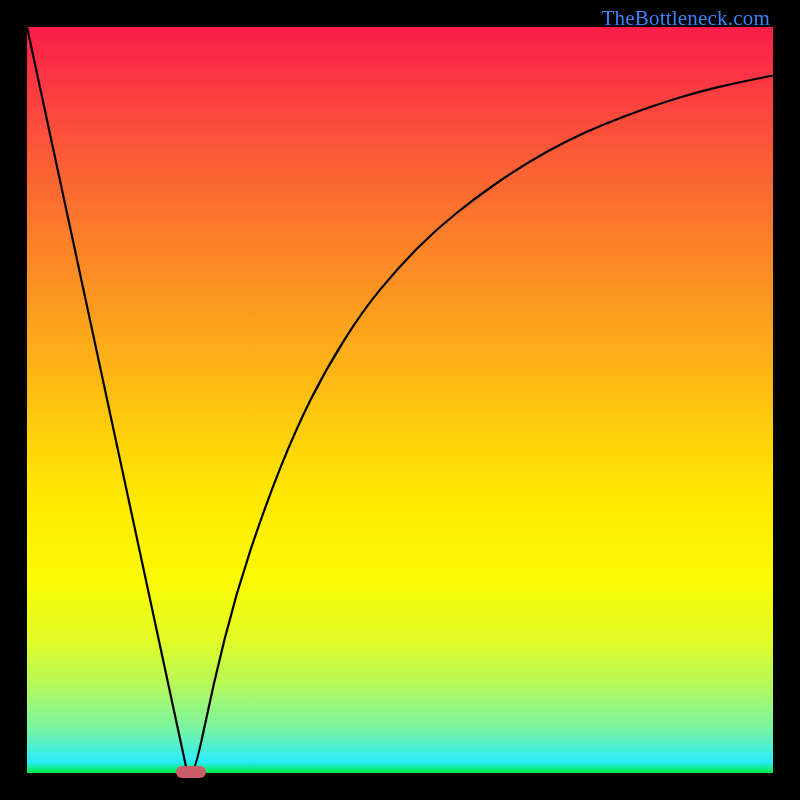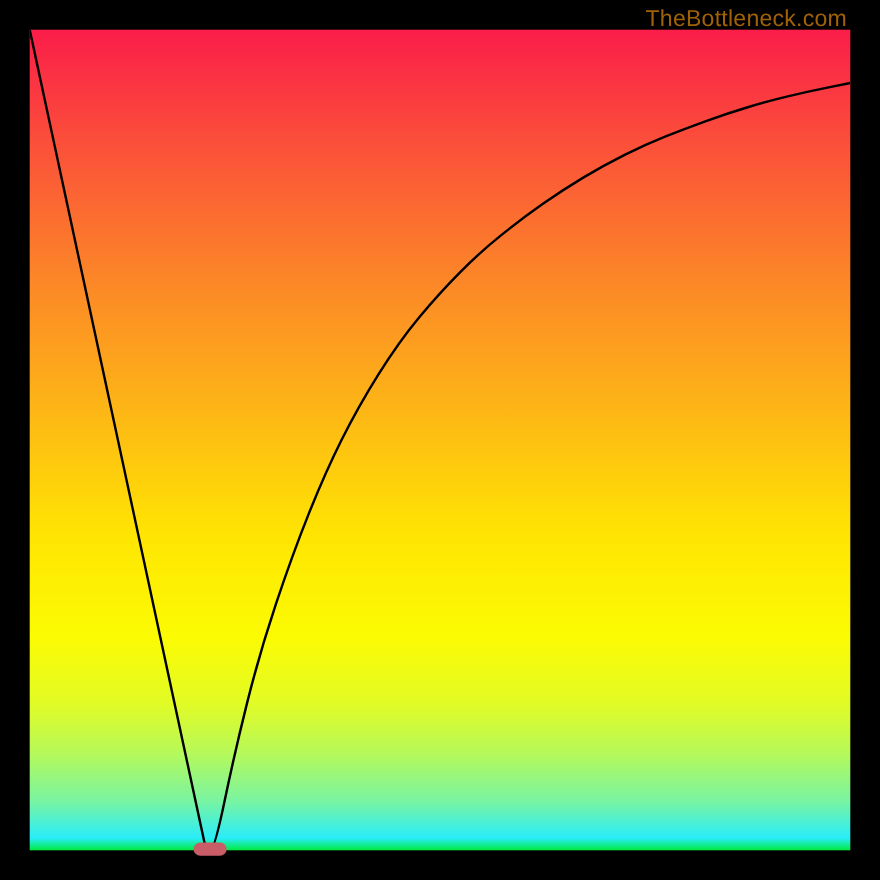--- a/index.html
+++ b/index.html
@@ -28,24 +28,25 @@
       #b7f958 88%,
       #79f4a1 94%,
       #2aedfa 98.5%,
       #00ea3f 100%
     );
   }
   .watermark {
     position: absolute;
     top: 6px;
     right: 30px;
-    color: #a16207;
+    color: #3b82f6;
     font-size: 21px;
     font-weight: 500;
     letter-spacing: 0.2px;
+    font-family: Liberation Serif, serif;
   }
   .marker {
     position: absolute;
     height: 12px;
     border-radius: 6px;
     background: #c85d67;
   }
   svg.curve {
     position: absolute;
     left: 0;

